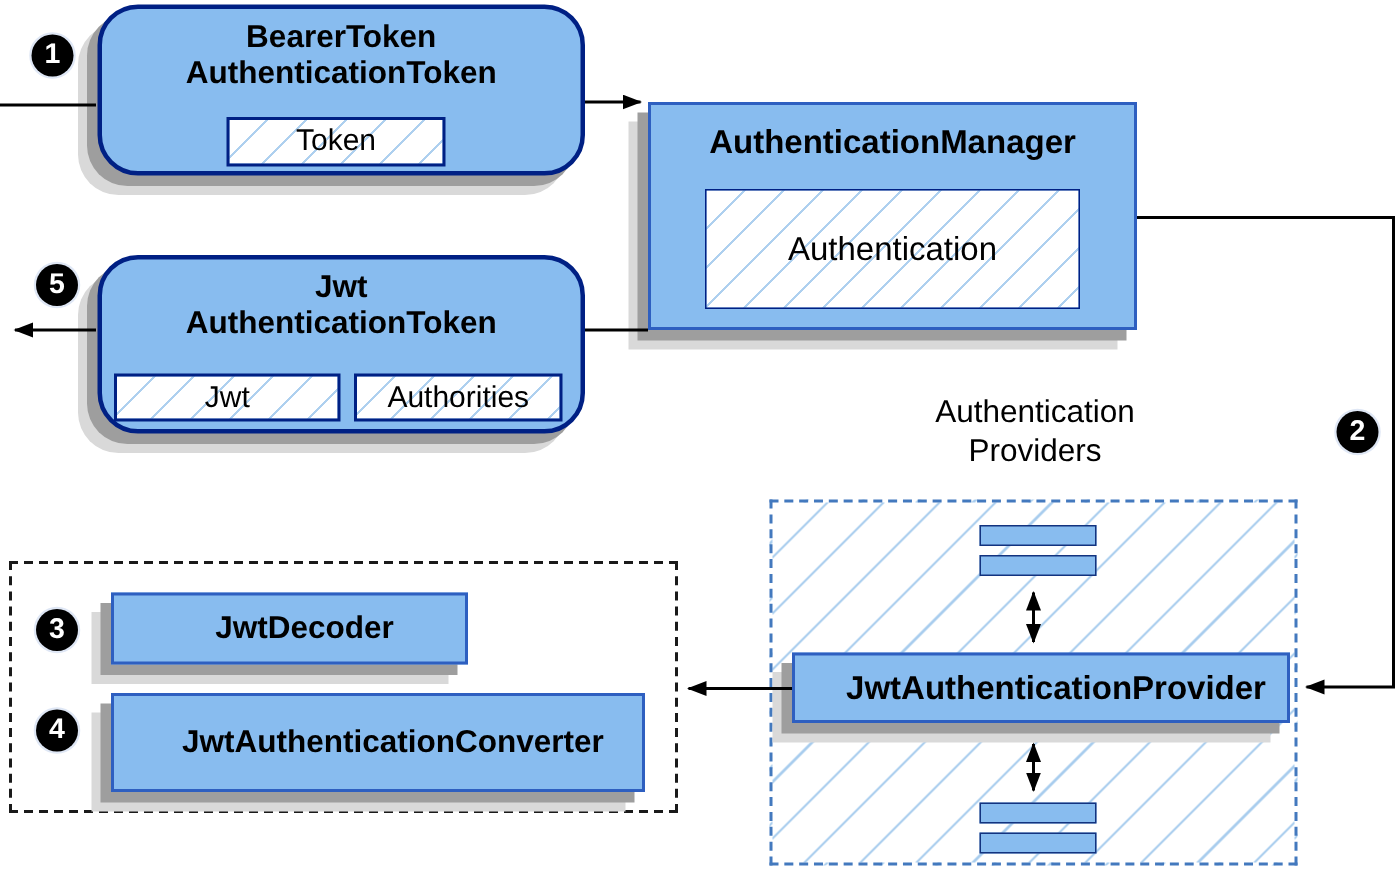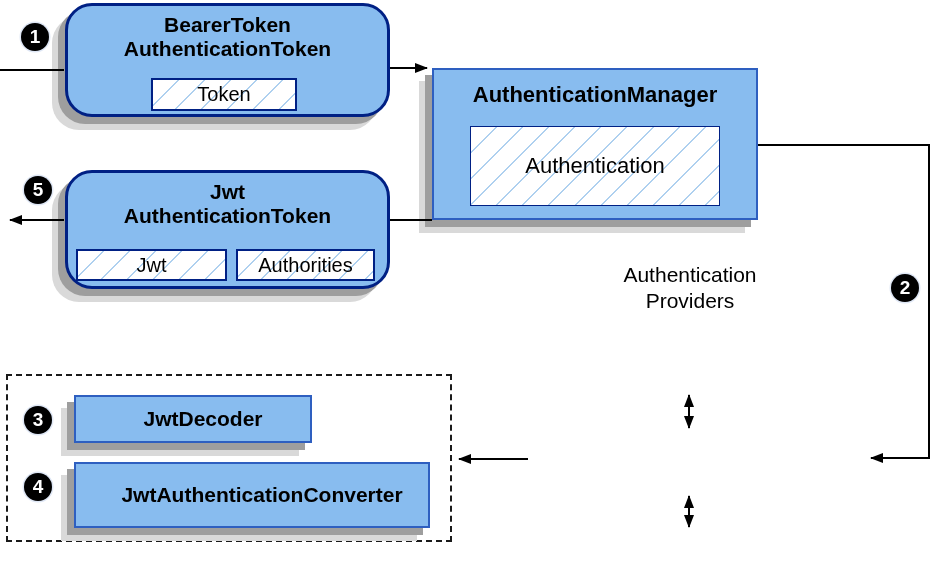--- a/index.html
+++ b/index.html
@@ -162,20 +162,27 @@
     </div>
     <div class="hatchbox" id="jwt-field">Jwt</div>
     <div class="hatchbox" id="authorities-field">Authorities</div>
   </div>
 
   <div id="providers-title">
     <span>Authentication</span><br>
     <span>Providers</span>
   </div>
 
+  <div id="providers-group">
+    <div class="provider-bar" id="bar-top-1"></div>
+    <div class="provider-bar" id="bar-top-2"></div>
+    <div class="node rect shadowed flexcenter" id="jwt-provider-node">JwtAuthenticationProvider</div>
+    <div class="provider-bar" id="bar-bottom-1"></div>
+    <div class="provider-bar" id="bar-bottom-2"></div>
+  </div>
 
   <div id="converter-group">
     <div class="node rect shadowed flexcenter" id="jwt-decoder-node">JwtDecoder</div>
     <div class="node rect shadowed flexcenter" id="jwt-converter-node">JwtAuthenticationConverter</div>
   </div>
 
   <div class="badge" id="badge-1">1</div>
   <div class="badge" id="badge-2">2</div>
   <div class="badge" id="badge-3">3</div>
   <div class="badge" id="badge-4">4</div>

